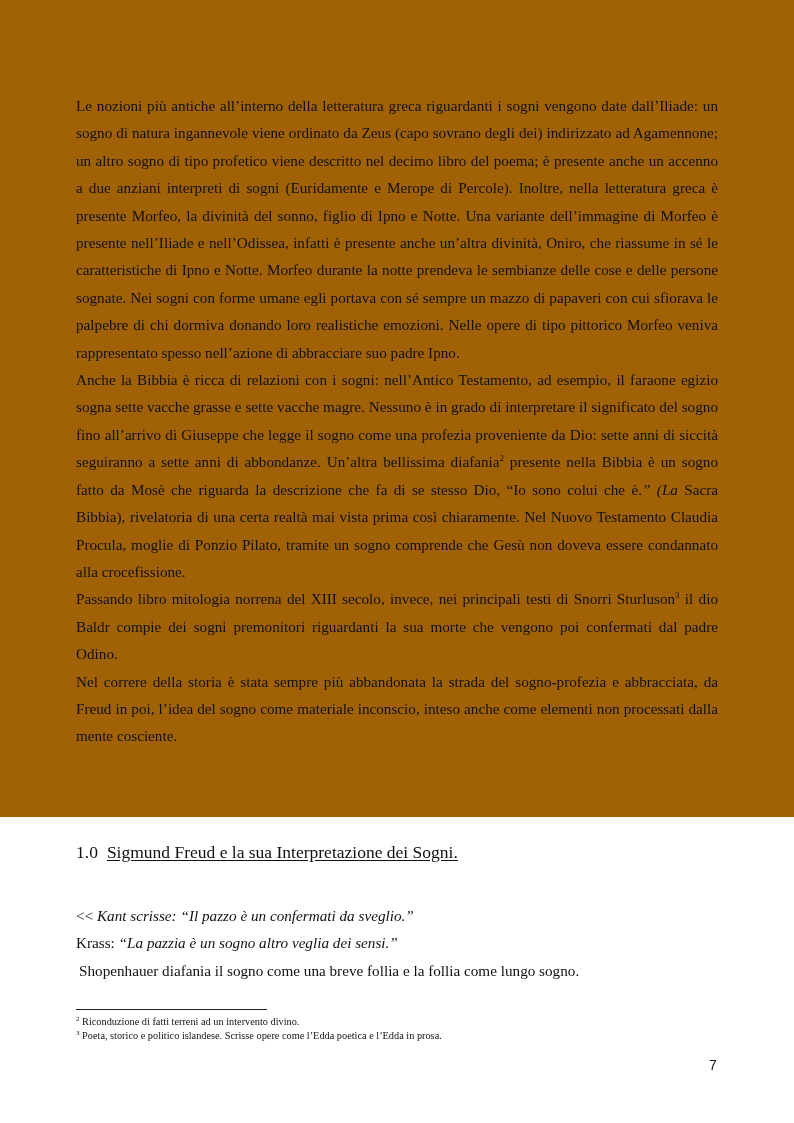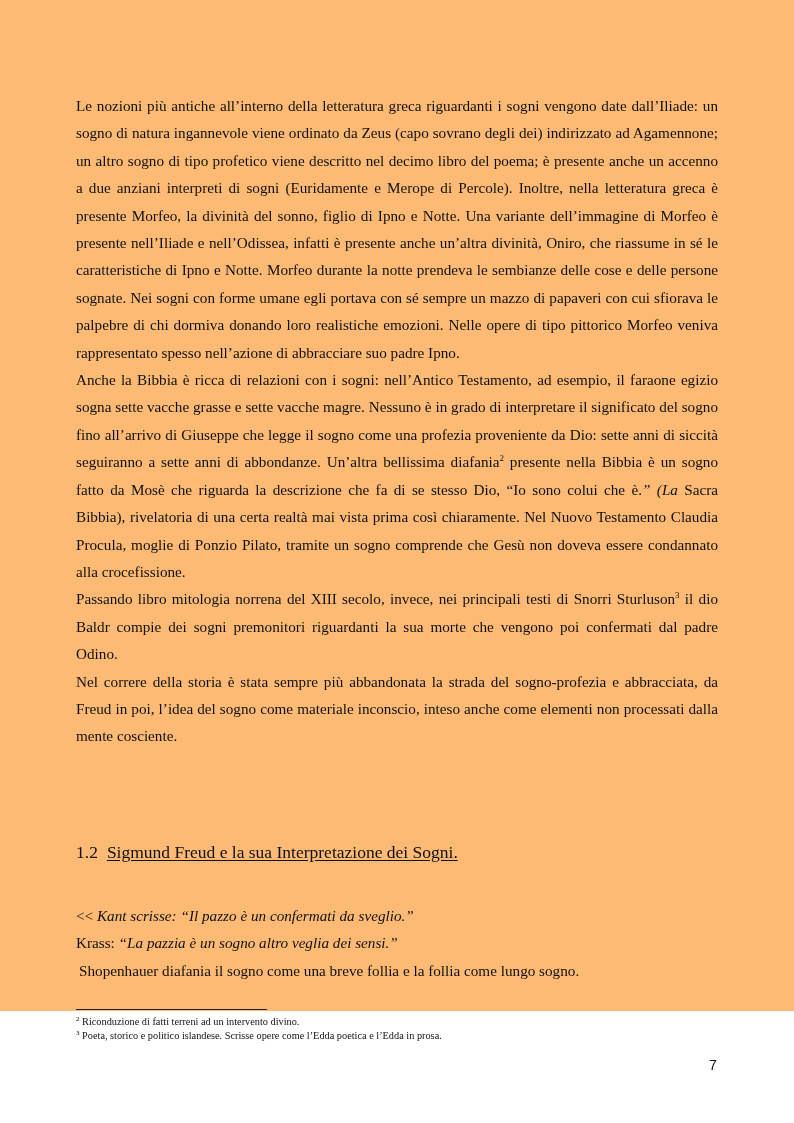--- a/index.html
+++ b/index.html
@@ -12,22 +12,22 @@
       height: 1123px;
       position: relative;
       overflow: hidden;
       font-family: "Liberation Serif", "DejaVu Serif", serif;
       color: #111111;
     }
     .page {
       position: absolute;
       left: 0; top: 0;
       width: 794px;
-      height: 1011px;
-      background: #fdba74;
+      height: 817px;
+      background: #a16207;
     }
     .body-text {
       position: absolute;
       left: 76px;
       top: 92px;
       width: 642px;
       font-size: 15.2px;
       line-height: 27.4px;
       text-align: justify;
     }
@@ -98,21 +98,21 @@
 <div class="page">
 
   <div class="body-text">
     <p>Le nozioni più antiche all’interno della letteratura greca riguardanti i sogni vengono date dall’Iliade: un sogno di natura ingannevole viene ordinato da Zeus (capo sovrano degli dei) indirizzato ad Agamennone; un altro sogno di tipo profetico viene descritto nel decimo libro del poema; è presente anche un accenno a due anziani interpreti di sogni (Euridamente e Merope di Percole). Inoltre, nella letteratura greca è presente Morfeo, la divinità del sonno, figlio di Ipno e Notte. Una variante dell’immagine di Morfeo è presente nell’Iliade e nell’Odissea, infatti è presente anche un’altra divinità, Oniro, che riassume in sé le caratteristiche di Ipno e Notte. Morfeo durante la notte prendeva le sembianze delle cose e delle persone sognate. Nei sogni con forme umane egli portava con sé sempre un mazzo di papaveri con cui sfiorava le palpebre di chi dormiva donando loro realistiche emozioni. Nelle opere di tipo pittorico Morfeo veniva rappresentato spesso nell’azione di abbracciare suo padre Ipno.</p>
     <p><span>Anche la Bibbia è ricca di relazioni con i sogni: nell’Antico Testamento, ad esempio, il faraone egizio sogna sette vacche grasse e sette vacche magre. Nessuno è in grado di interpretare il significato del sogno fino all’arrivo di Giuseppe che legge il sogno come una profezia proveniente da Dio: sette anni di siccità seguiranno a sette anni di abbondanze. Un’altra bellissima diafania</span><sup>2</sup><span> presente nella Bibbia è un sogno fatto da Mosè che riguarda la descrizione che fa di se stesso Dio, “Io sono colui che è.</span><em>” (La</em><span> Sacra Bibbia), rivelatoria di una certa realtà mai vista prima così chiaramente. Nel Nuovo Testamento Claudia Procula, moglie di Ponzio Pilato, tramite un sogno comprende che Gesù non doveva essere condannato alla crocefissione.</span></p>
     <p><span>Passando libro mitologia norrena del XIII secolo, invece, nei principali testi di Snorri Sturluson</span><sup>3</sup><span> il dio Baldr compie dei sogni premonitori riguardanti la sua morte che vengono poi confermati dal padre Odino.</span></p>
     <p>Nel correre della storia è stata sempre più abbandonata la strada del sogno-profezia e abbracciata, da Freud in poi, l’idea del sogno come materiale inconscio, inteso anche come elementi non processati dalla mente cosciente.</p>
   </div>
 
   <div class="heading">
-    <span class="num">1.2</span><span class="title">Sigmund Freud e la sua Interpretazione dei Sogni.</span>
+    <span class="num">1.0</span><span class="title">Sigmund Freud e la sua Interpretazione dei Sogni.</span>
   </div>
 
   <div class="quotes">
     <p><span>&lt;&lt; </span><em>Kant scrisse: “Il pazzo è un confermati da sveglio.”</em></p>
     <p><span>Krass: </span><em>“La pazzia è un sogno altro veglia dei sensi.”</em></p>
     <p class="indent"><span>Shopenhauer diafania il sogno come una breve follia e la follia come lungo sogno.</span></p>
   </div>
 
   <div class="fn-rule"></div>
 

